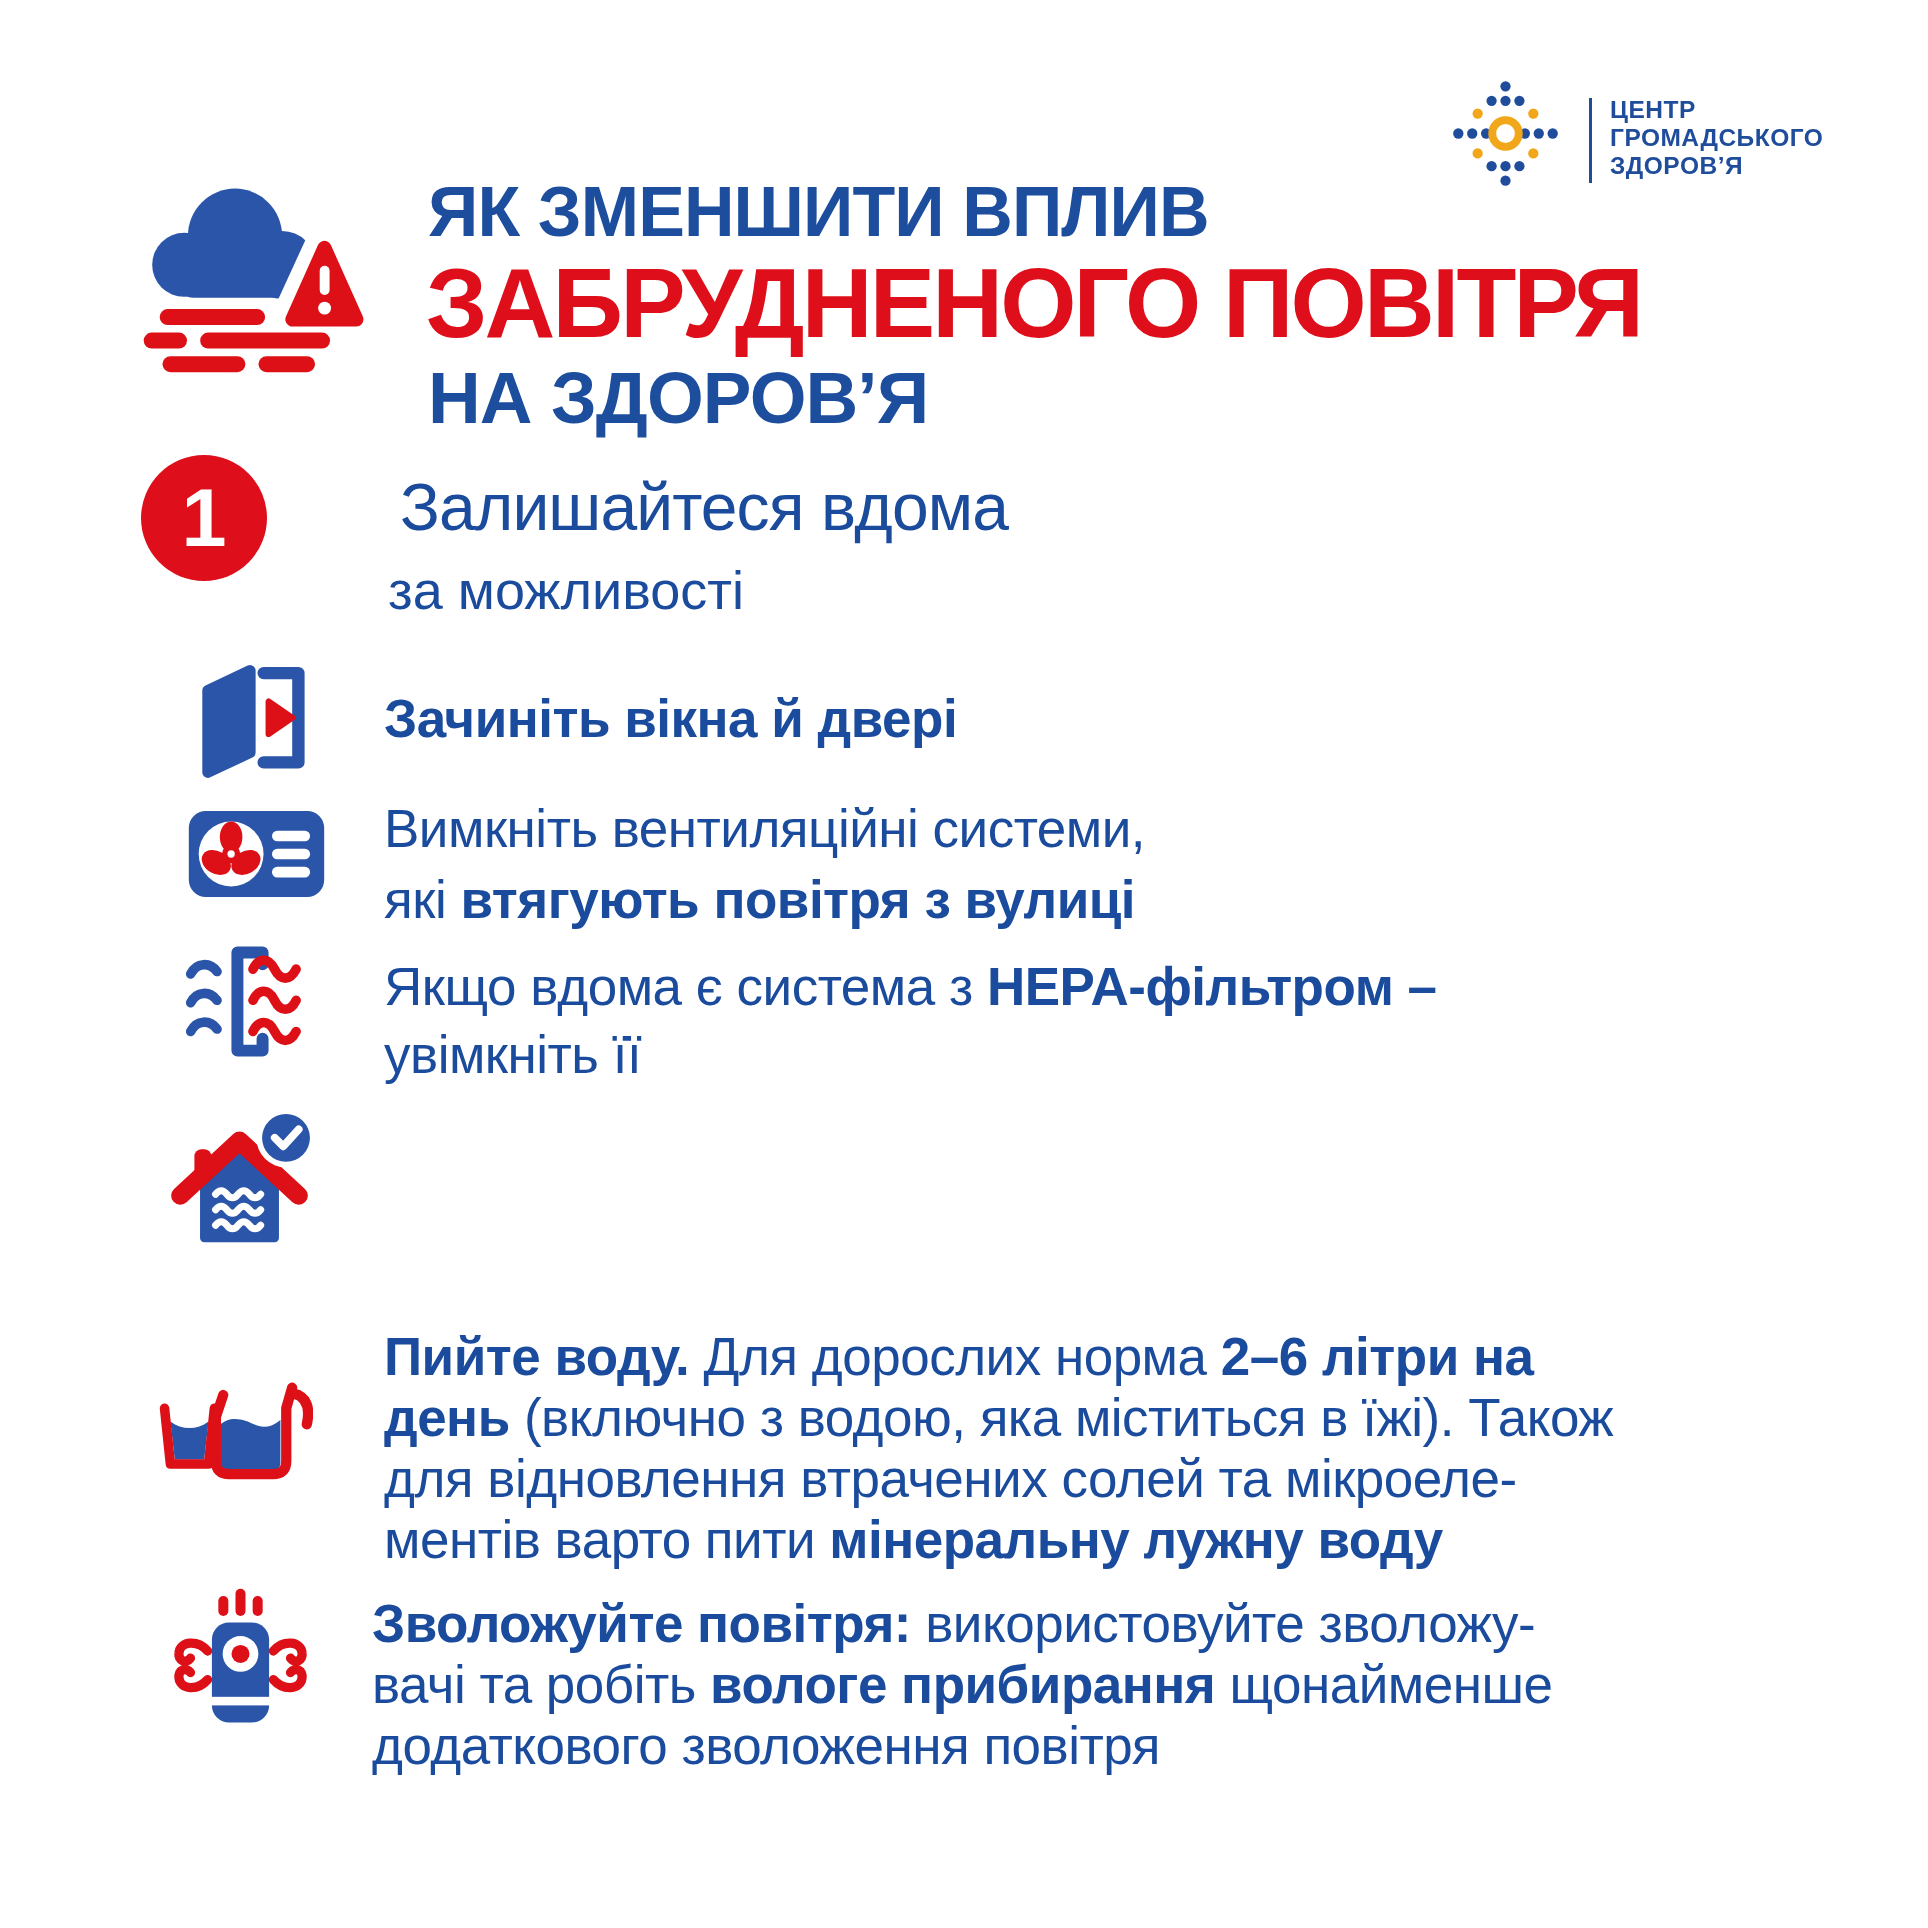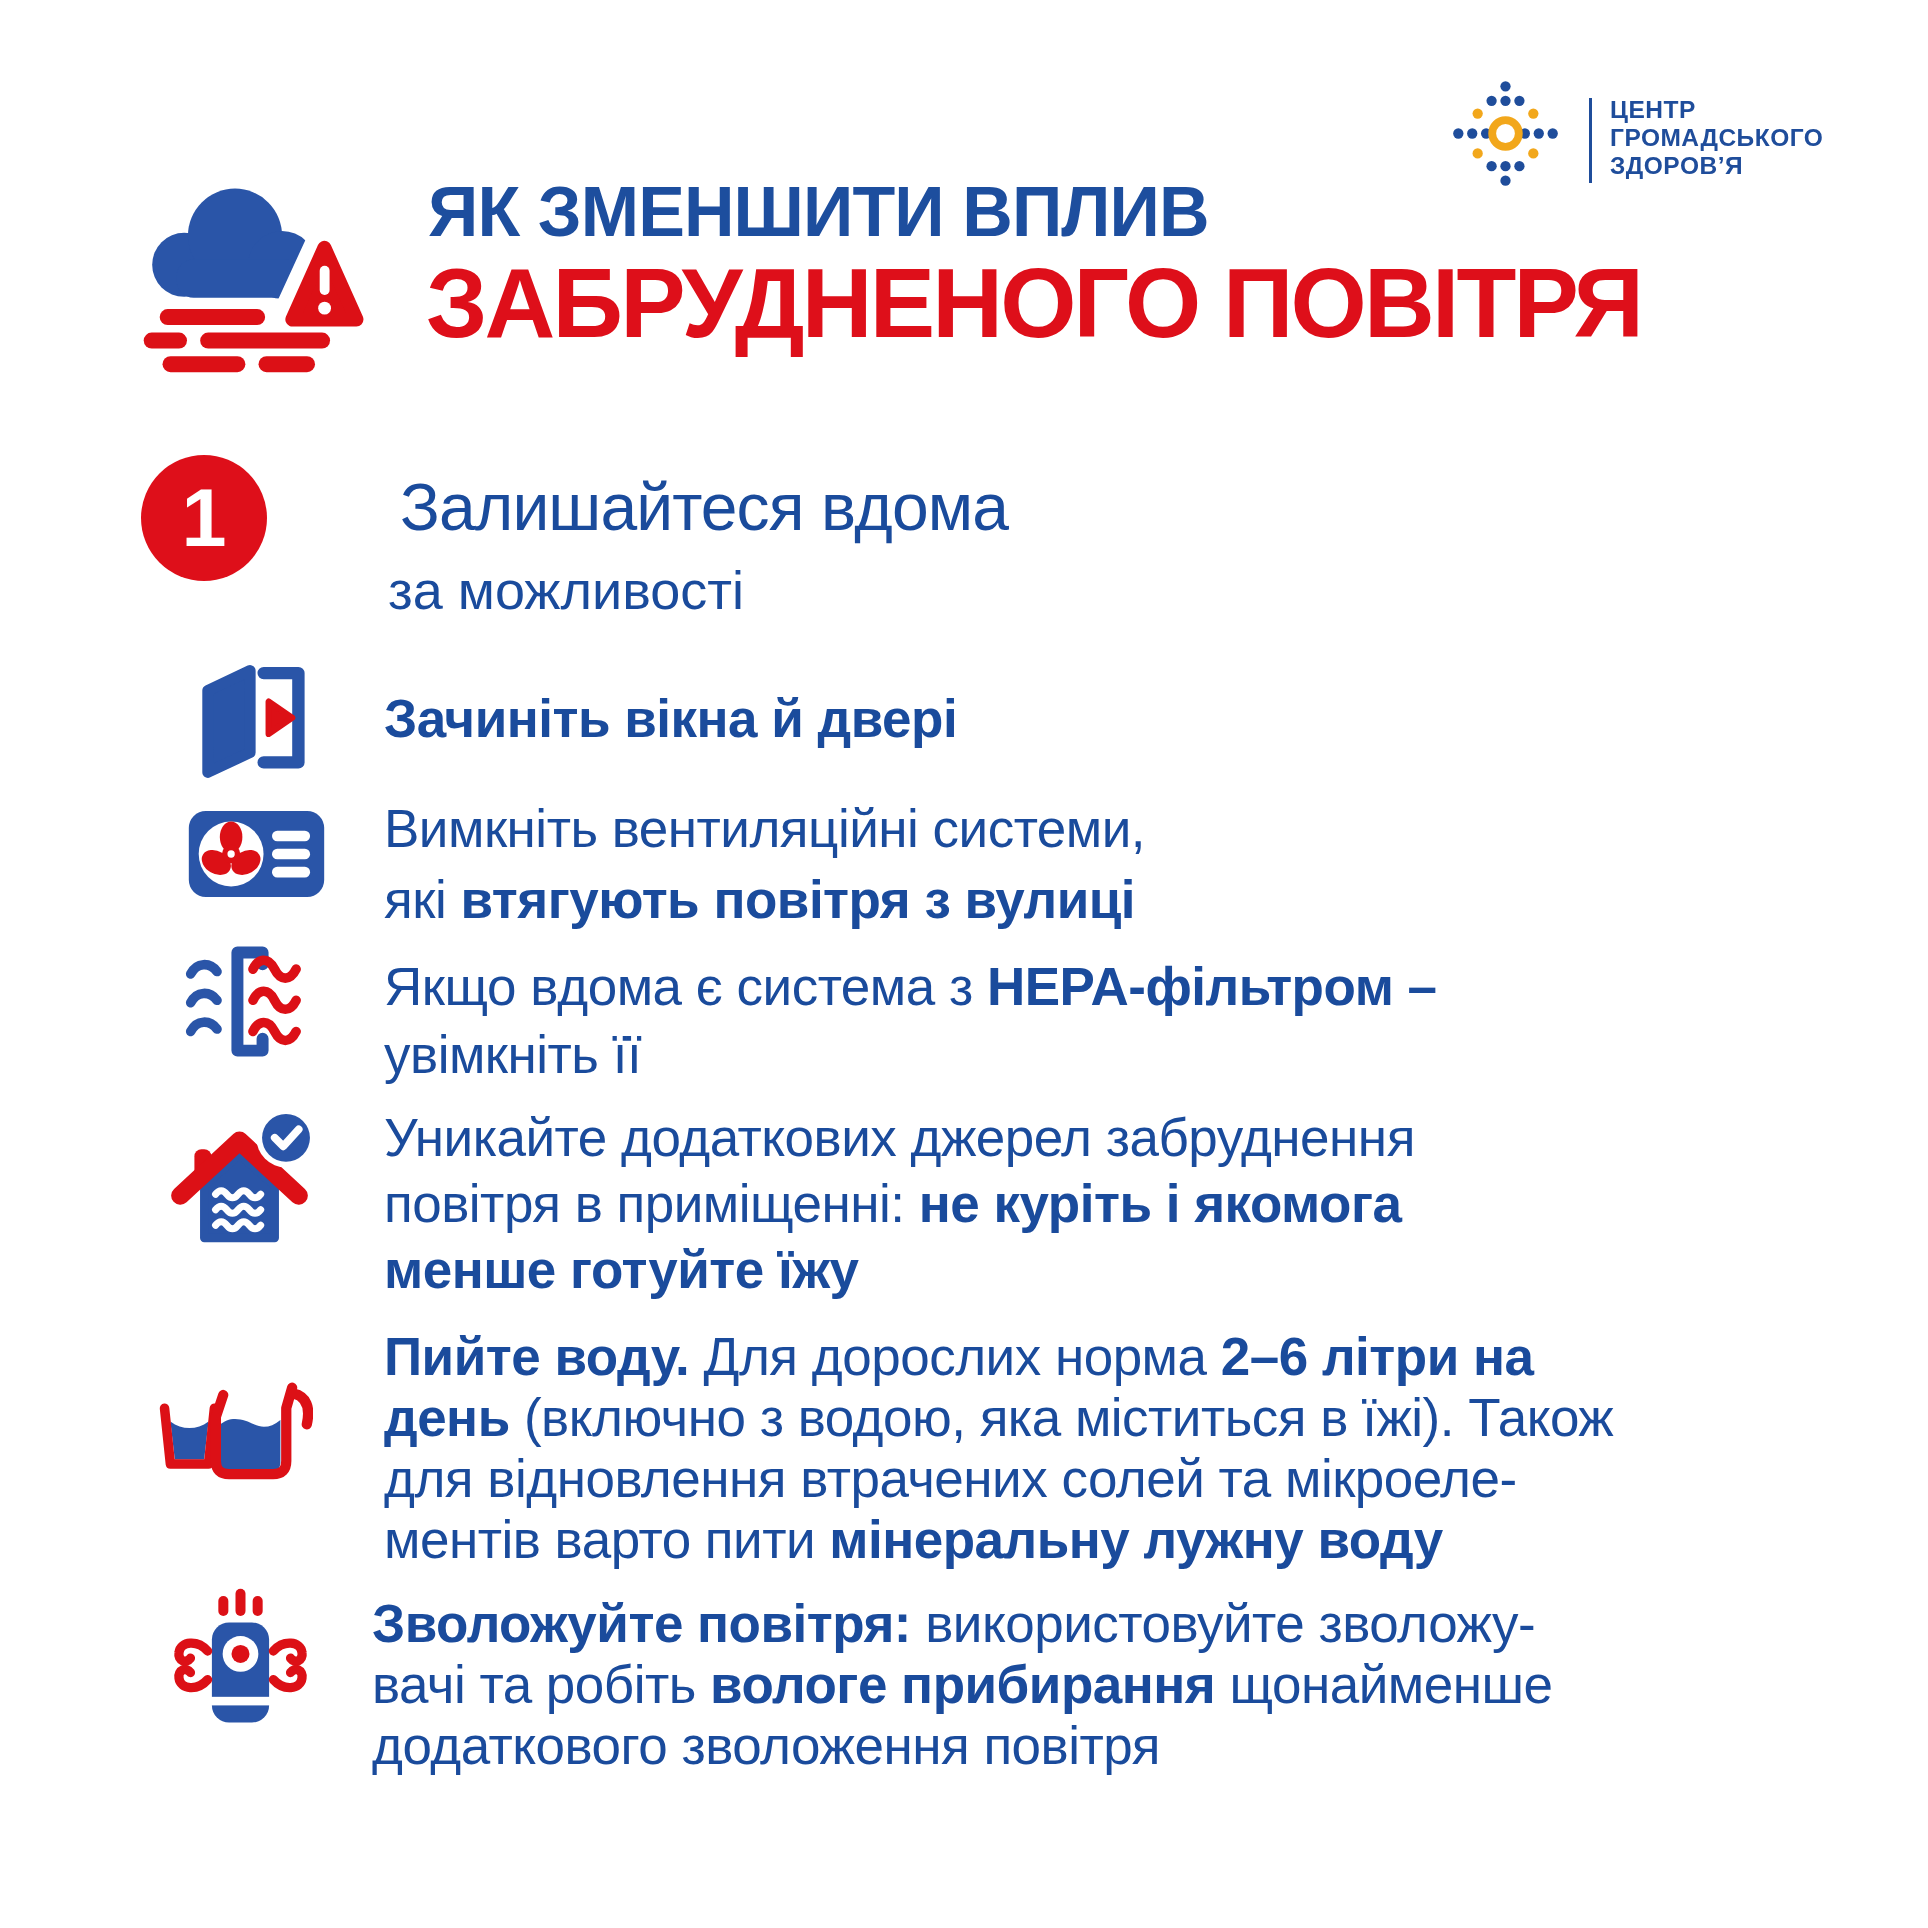--- a/index.html
+++ b/index.html
@@ -94,20 +94,21 @@
       <rect x="22" y="135" width="112" height="17" rx="8.5"></rect>
       <rect x="5" y="160" width="46" height="17" rx="8.5"></rect>
       <rect x="65" y="160" width="138" height="17" rx="8.5"></rect>
       <rect x="25" y="185" width="88" height="17" rx="8.5"></rect>
       <rect x="127" y="185" width="60" height="17" rx="8.5"></rect>
     </g>
   </svg>
 
   <div class="abs title-l1">ЯК ЗМЕНШИТИ ВПЛИВ</div>
   <div class="abs title-l2">ЗАБРУДНЕНОГО ПОВІТРЯ</div>
+  <div class="abs title-l3">НА ЗДОРОВ’Я</div>
 
   <div class="abs badge">1</div>
   <div class="abs step-heading">Залишайтеся вдома</div>
   <div class="abs step-sub">за можливості</div>
 
   <svg class="abs ic-door" viewBox="0 0 100 100">
     <polygon points="12,27 46,11 46,77 12,93" fill="#2A55A8" stroke="#2A55A8" stroke-width="9" stroke-linejoin="round"></polygon>
     <path d="M57 13 H85 V85 H57" fill="none" stroke="#2A55A8" stroke-width="10" stroke-linecap="round" stroke-linejoin="round"></path>
     <polygon points="61,36 61,62 80,49" fill="#DC1016" stroke="#DC1016" stroke-width="5" stroke-linejoin="round"></polygon>
   </svg>
@@ -160,25 +161,20 @@
       <path d="M38 64 q4 -5 8 0 t8 0 t8 0 t8 0"></path>
       <path d="M38 75 q4 -5 8 0 t8 0 t8 0 t8 0"></path>
       <path d="M38 86 q4 -5 8 0 t8 0 t8 0 t8 0"></path>
     </g>
     <rect x="23" y="32" width="12" height="22" rx="5" fill="#DC1016"></rect>
     <path d="M13 65 L55 26 L97 65" fill="none" stroke="#DC1016" stroke-width="13" stroke-linecap="round" stroke-linejoin="round"></path>
     <circle cx="88" cy="24" r="21" fill="#fff"></circle>
     <circle cx="88" cy="24" r="17" fill="#2A55A8"></circle>
     <path d="M80 24 l6 6 l11 -12" fill="none" stroke="#fff" stroke-width="5.5" stroke-linecap="round" stroke-linejoin="round"></path>
   </svg>
-  <div class="item-text" style="left:384px;top:1105px;--lh:66px">
-      <div class="tl"><span>Уникайте додаткових джерел забруднення</span></div>
-      <div class="tl"><span>повітря в приміщенні: </span><span class="b">не куріть і якомога</span></div>
-      <div class="tl"><span class="b">менше готуйте їжу</span></div>
-    </div>
 
   <svg class="abs ic-water" viewBox="0 0 110 75">
     <path d="M13 33 c8 6 18 6 26 0 L36 59 H16 Z" fill="#2A55A8"></path>
     <path d="M9 24 L13 62 H39 L43 24" fill="none" stroke="#DC1016" stroke-width="6.5" stroke-linecap="round" stroke-linejoin="round"></path>
     <path d="M46 36 c8 -8 18 -4 24 -1 c6 3 12 2 18 -3 L88 61 c0 5 -4 8 -9 8 H55 c-5 0 -9 -3 -9 -8 Z" fill="#2A55A8"></path>
     <path d="M49 15 L44 30 L44 60 q0 9 9 9 h30 q9 0 9 -9 L92 24 L96 10" fill="none" stroke="#DC1016" stroke-width="7" stroke-linecap="round" stroke-linejoin="round"></path>
     <path d="M97 14 q13 3 9 21" fill="none" stroke="#DC1016" stroke-width="7" stroke-linecap="round"></path>
   </svg>
   <div class="item-text" style="left:384px;top:1326px;--lh:61px">
       <div class="tl"><span class="b">Пийте воду.</span><span> Для дорослих норма </span><span class="b">2–6 літри на</span></div>

